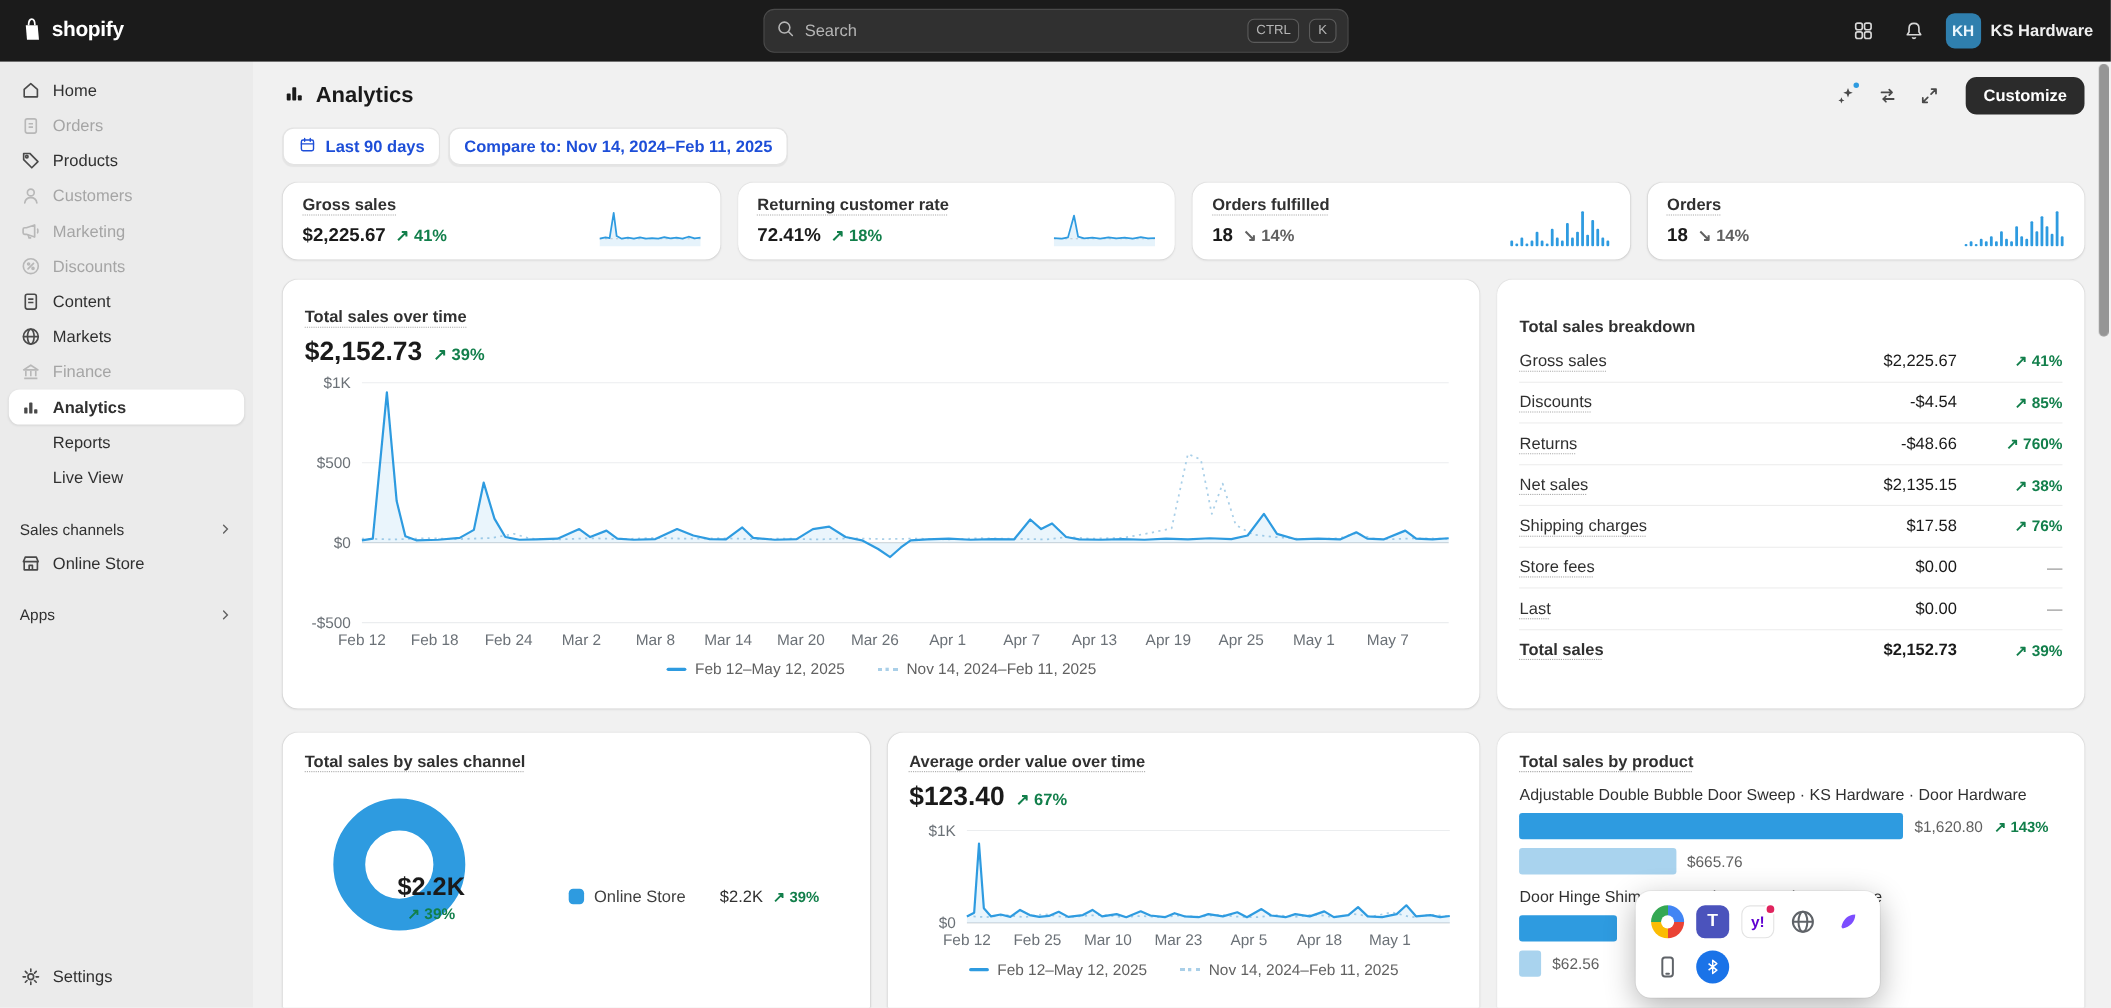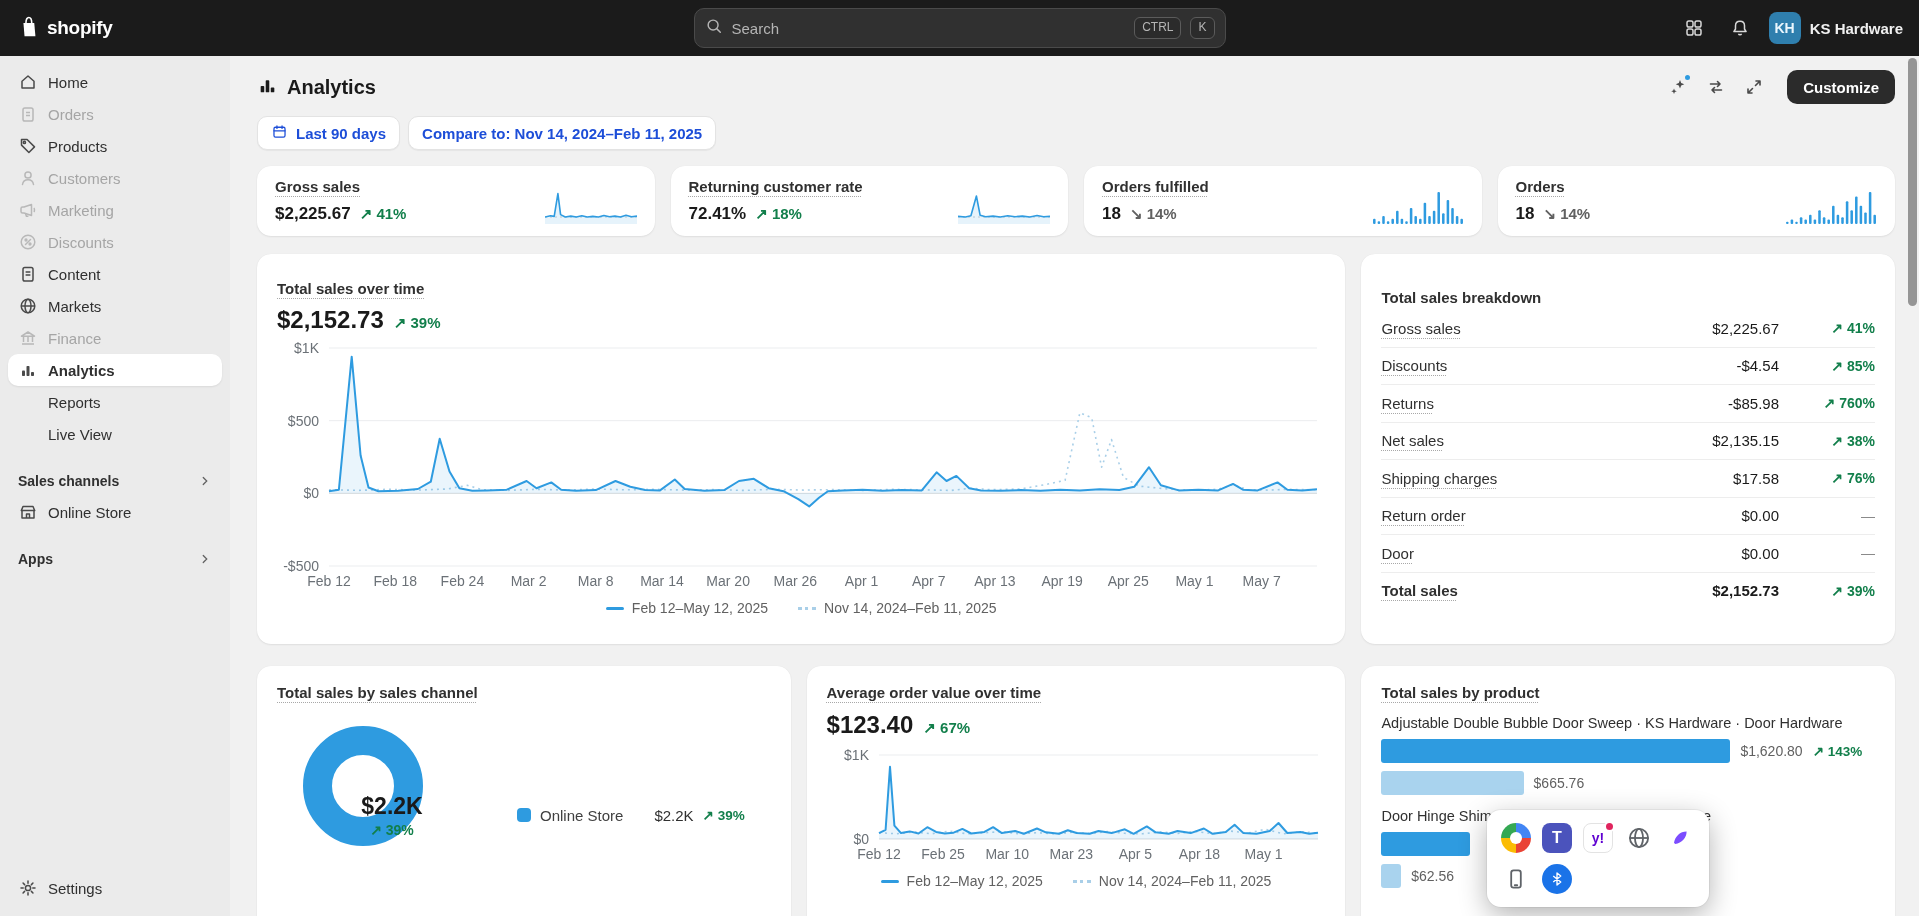--- a/index.html
+++ b/index.html
@@ -54,21 +54,21 @@
     height:32px; border-radius:10px; display:flex; align-items:center; gap:10px;
     padding:0 10px; font-size:15px; font-weight:500; color:#303030; cursor:pointer;
   }
   .nav-item .nav-icon { width:20px; height:20px; color:#4a4a4a; display:grid; place-items:center; flex:none; }
   .nav-item.muted { color:#a5a5a5; }
   .nav-item.muted .nav-icon { color:#b8b8b8; }
   .nav-item.active { background:#fff; font-weight:700; box-shadow:0 1px 2px rgba(0,0,0,.08); }
   .nav-item.sub { padding-left:40px; }
   .section-head {
     margin-top:16px; height:30px; display:flex; align-items:center; justify-content:space-between;
-    padding:0 10px; font-size:14px; font-weight:700; color:#303030; cursor:pointer;
+    padding:0 10px; font-size:14px; font-weight:400; color:#303030; cursor:pointer;
   }
   .section-head .chev { color:#616161; display:grid; place-items:center; }
   .settings-row { position:absolute; bottom:12px; left:8px; right:8px; }
 
   
   .main { flex:1; padding:0 24px 0 27px; overflow:hidden; }
   .page-head { margin-top:14px; display:flex; align-items:center; }
   .page-title-wrap { display:flex; align-items:center; gap:9px; color:#1a1a1a; }
   .page-title { font-size:20px; font-weight:700; }
   .head-actions { margin-left:auto; display:flex; align-items:center; gap:4px; }
@@ -566,40 +566,40 @@
           <span class="bd-value">$2,225.67</span>
           <span class="bd-delta delta up">↗ 41%</span>
         </div>
         <div class="bd-row">
           <span class="bd-label dotted-u">Discounts</span>
           <span class="bd-value">-$4.54</span>
           <span class="bd-delta delta up">↗ 85%</span>
         </div>
         <div class="bd-row">
           <span class="bd-label dotted-u">Returns</span>
-          <span class="bd-value">-$85.98</span>
+          <span class="bd-value">-$48.66</span>
           <span class="bd-delta delta up">↗ 760%</span>
         </div>
         <div class="bd-row">
           <span class="bd-label dotted-u">Net sales</span>
           <span class="bd-value">$2,135.15</span>
           <span class="bd-delta delta up">↗ 38%</span>
         </div>
         <div class="bd-row">
           <span class="bd-label dotted-u">Shipping charges</span>
           <span class="bd-value">$17.58</span>
           <span class="bd-delta delta up">↗ 76%</span>
         </div>
         <div class="bd-row">
-          <span class="bd-label dotted-u">Return order</span>
+          <span class="bd-label dotted-u">Store fees</span>
           <span class="bd-value">$0.00</span>
           <span class="bd-delta delta none">—</span>
         </div>
         <div class="bd-row">
-          <span class="bd-label dotted-u">Door</span>
+          <span class="bd-label dotted-u">Last</span>
           <span class="bd-value">$0.00</span>
           <span class="bd-delta delta none">—</span>
         </div>
         <div class="bd-row total">
           <span class="bd-label dotted-u">Total sales</span>
           <span class="bd-value">$2,152.73</span>
           <span class="bd-delta delta up">↗ 39%</span>
         </div>
       </div>
     </div>

